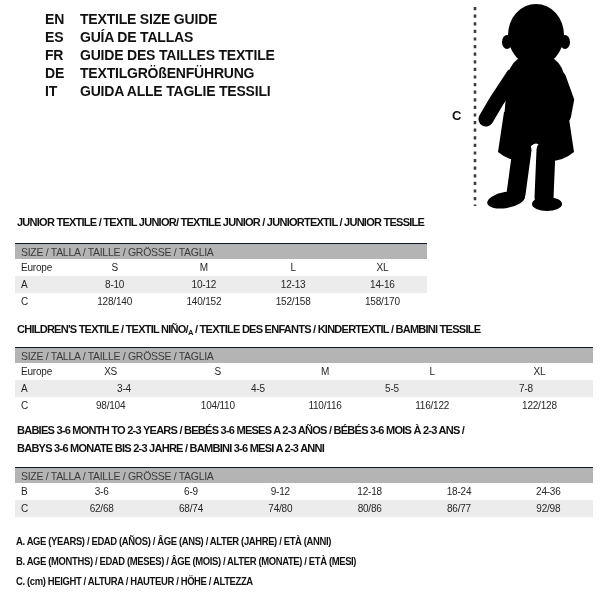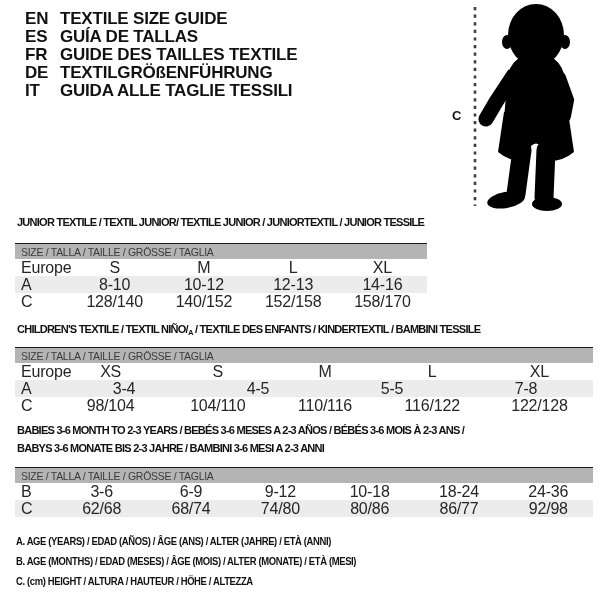--- a/index.html
+++ b/index.html
@@ -4,42 +4,42 @@
 <style>
   html,body{margin:0;padding:0;}
   body{
     width:600px;height:600px;position:relative;background:#ffffff;
     font-family:"Liberation Sans", sans-serif;color:#1d1d1d;overflow:hidden;
   }
   .abs{position:absolute;}
 
   
   .lang-list{left:25px;top:10px;}
-  .lang-row{display:flex;line-height:18px;font-weight:700;font-size:17px;letter-spacing:-0.2px;color:#111;}
+  .lang-row{display:flex;line-height:18px;font-weight:700;font-size:14px;letter-spacing:-0.2px;color:#111;margin-left:20px;}
   .lang-code{width:35px;flex:0 0 35px;}
   .lang-title{white-space:nowrap;}
 
   
   .figure{left:440px;top:0px;width:160px;height:214px;}
 
   
   .section-title{
     font-weight:700;font-size:11.5px;letter-spacing:-0.8px;color:#111;
     transform:scaleX(0.96);transform-origin:left top;white-space:nowrap;line-height:14px;
   }
   .title-sub{font-size:8px;vertical-align:-2px;}
 
   
   .tbl{left:15px;}
   .size-bar{
     height:16px;line-height:16px;background:#b4b4b4;border-top:1px solid #0f172a;
     box-sizing:border-box;padding-left:6px;font-size:10.5px;letter-spacing:-0.3px;color:#3a3a3a;
     font-weight:400;white-space:nowrap;
   }
-  .trow{display:flex;height:17px;line-height:17px;font-size:16px;letter-spacing:-0.2px;color:#262626;}
+  .trow{display:flex;height:17px;line-height:17px;font-size:10px;letter-spacing:-0.2px;color:#262626;}
   .trow.shaded{background:#ececec;}
   .tlbl{box-sizing:border-box;padding-left:6px;flex:0 0 auto;text-align:left;}
   .tcell{flex:1 1 0;text-align:center;}
   .t-narrowlbl .tlbl{width:42px;flex-basis:42px;}
   .t-widelbl .tlbl{width:55px;flex-basis:55px;}
 
   
   .footnotes{left:16px;top:531px;transform:scaleX(0.9);transform-origin:left top;}
   .footnote{font-weight:700;font-size:10.5px;letter-spacing:-0.4px;line-height:20px;color:#111;white-space:nowrap;}
 </style>
@@ -160,21 +160,21 @@
   <div class="section-title" style="position:static;line-height:18px;">BABYS 3-6 MONATE BIS 2-3 JAHRE / BAMBINI 3-6 MESI A 2-3 ANNI</div>
 </div>
 
 <div class="abs tbl t-narrowlbl" style="top:467px;width:578px;">
   <div class="size-bar">SIZE / TALLA / TAILLE / GRÖSSE / TAGLIA</div>
   <div class="trow">
     <span class="tlbl">B</span>
     <span class="tcell">3-6</span>
     <span class="tcell">6-9</span>
     <span class="tcell">9-12</span>
-    <span class="tcell">10-18</span>
+    <span class="tcell">12-18</span>
     <span class="tcell">18-24</span>
     <span class="tcell">24-36</span>
   </div>
   <div class="trow shaded">
     <span class="tlbl">C</span>
     <span class="tcell">62/68</span>
     <span class="tcell">68/74</span>
     <span class="tcell">74/80</span>
     <span class="tcell">80/86</span>
     <span class="tcell">86/77</span>

